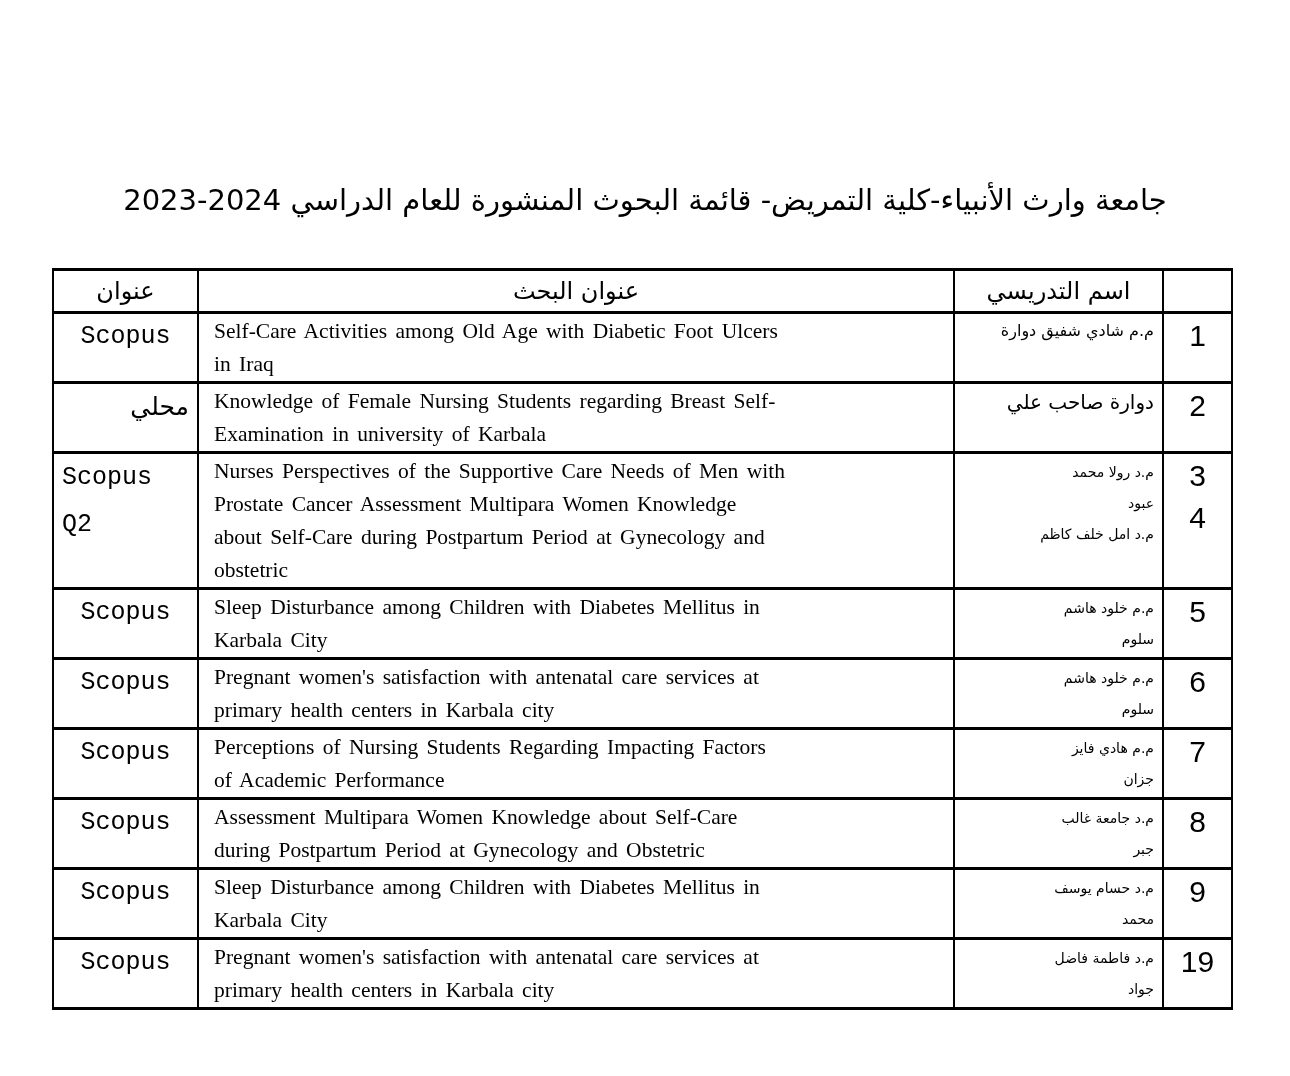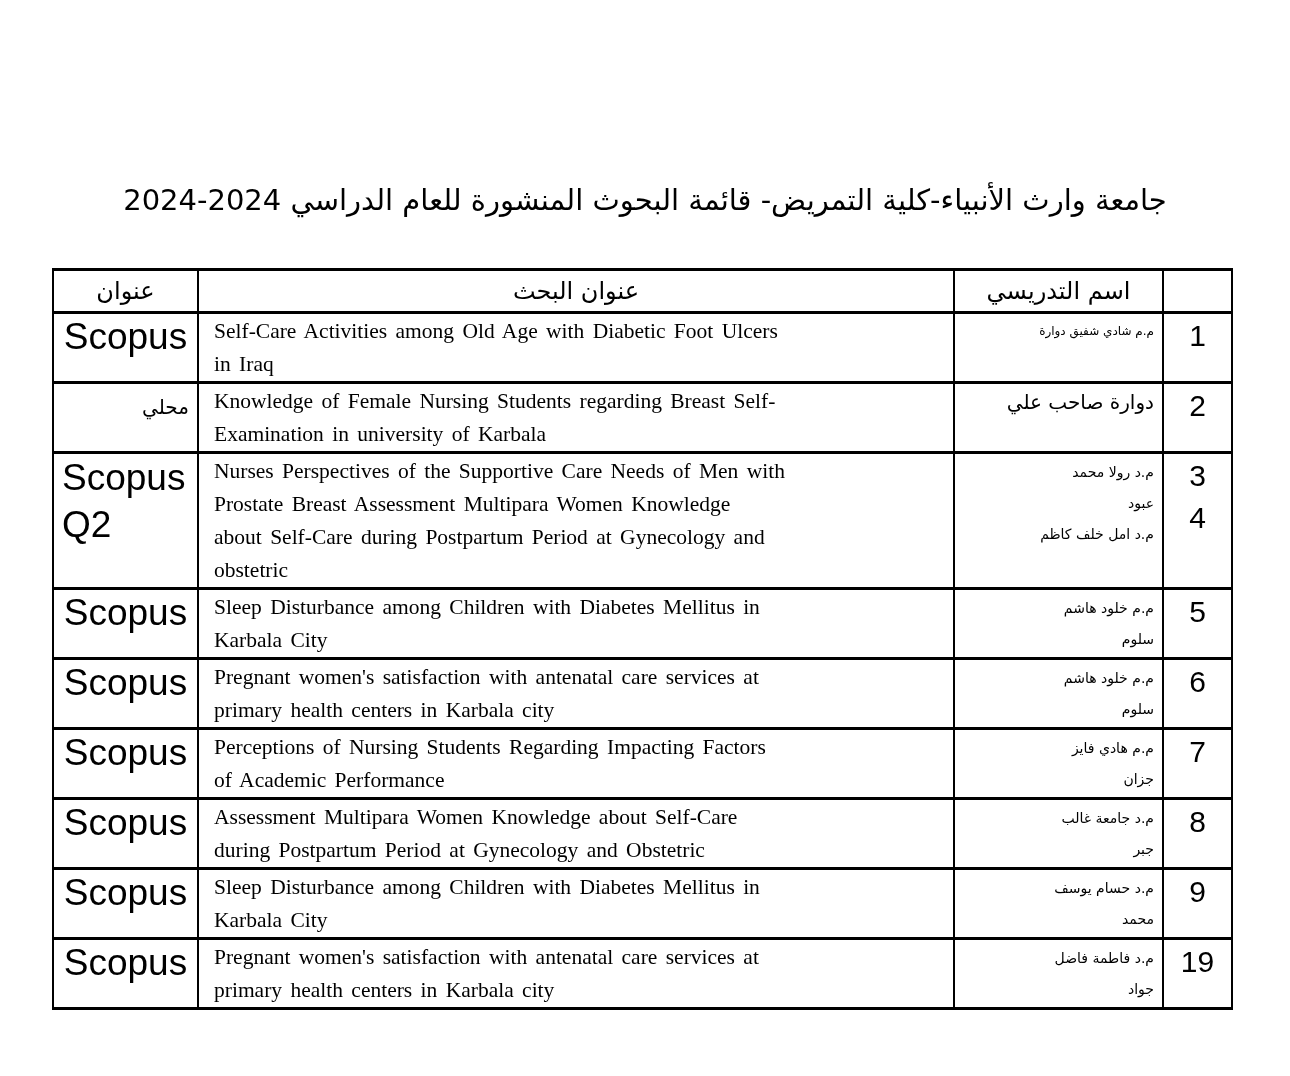--- a/index.html
+++ b/index.html
@@ -79,58 +79,58 @@
   }
 
   .cell-instructor {
     font-family: "DejaVu Sans", sans-serif;
     font-size: 14px;
     line-height: 31px;
     text-align: right;
     white-space: pre-line;
     padding: 3px 8px 2px 4px;
   }
-  tbody tr:nth-child(1) .cell-instructor { font-size: 12px; line-height: 28px; }
+  tbody tr:nth-child(1) .cell-instructor { font-size: 16px; line-height: 28px; }
   tbody tr:nth-child(2) .cell-instructor { font-size: 20px; }
 
   .cell-title {
     direction: ltr;
     text-align: left;
     font-family: "Liberation Serif", "DejaVu Serif", serif;
     font-size: 21.5px;
     line-height: 33px;
     white-space: pre-line;
     word-spacing: 3px;
     padding: 1px 6px 0 15px;
   }
 
   .cell-pub {
-    font-family: Liberation Sans, sans-serif;
-    font-size: 37px;
+    font-family: Liberation Mono, monospace;
+    font-size: 25px;
     line-height: 46px;
     text-align: center;
     white-space: pre-line;
     padding: 0 8px;
   }
   .cell-pub.pub-right {
     text-align: right;
     font-family: "DejaVu Sans", sans-serif;
-    font-size: 20px;
+    font-size: 25px;
     margin-left: 44px;
   }
   .cell-pub.pub-left {
     direction: ltr;
     text-align: left;
     line-height: 47px;
   }
 </style>
 </head>
 <body>
 
-<h1 class="doc-title" dir="rtl">جامعة وارث الأنبياء-كلية التمريض- قائمة البحوث المنشورة للعام الدراسي 2024-2024</h1>
+<h1 class="doc-title" dir="rtl">جامعة وارث الأنبياء-كلية التمريض- قائمة البحوث المنشورة للعام الدراسي 2024-2023</h1>
 
 <table class="pub-table" dir="rtl">
   <colgroup>
     <col style="width:69px">
     <col style="width:209px">
     <col style="width:756px">
     <col style="width:145px">
   </colgroup>
   <thead>
     <tr>
@@ -155,21 +155,21 @@
 Examination in university of Karbala</td>
       <td class="cell-pub pub-right">محلي</td>
     </tr>
     <tr>
       <td class="cell-no">3
 4</td>
       <td class="cell-instructor">م.د رولا محمد
 عبود
 م.د امل خلف كاظم</td>
       <td class="cell-title">Nurses Perspectives of the Supportive Care Needs of Men with
-Prostate Breast Assessment Multipara Women Knowledge
+Prostate Cancer Assessment Multipara Women Knowledge
 about Self-Care during Postpartum Period at Gynecology and
 obstetric</td>
       <td class="cell-pub pub-left">Scopus
 Q2</td>
     </tr>
     <tr>
       <td class="cell-no">5</td>
       <td class="cell-instructor">م.م خلود هاشم
 سلوم</td>
       <td class="cell-title">Sleep Disturbance among Children with Diabetes Mellitus in

